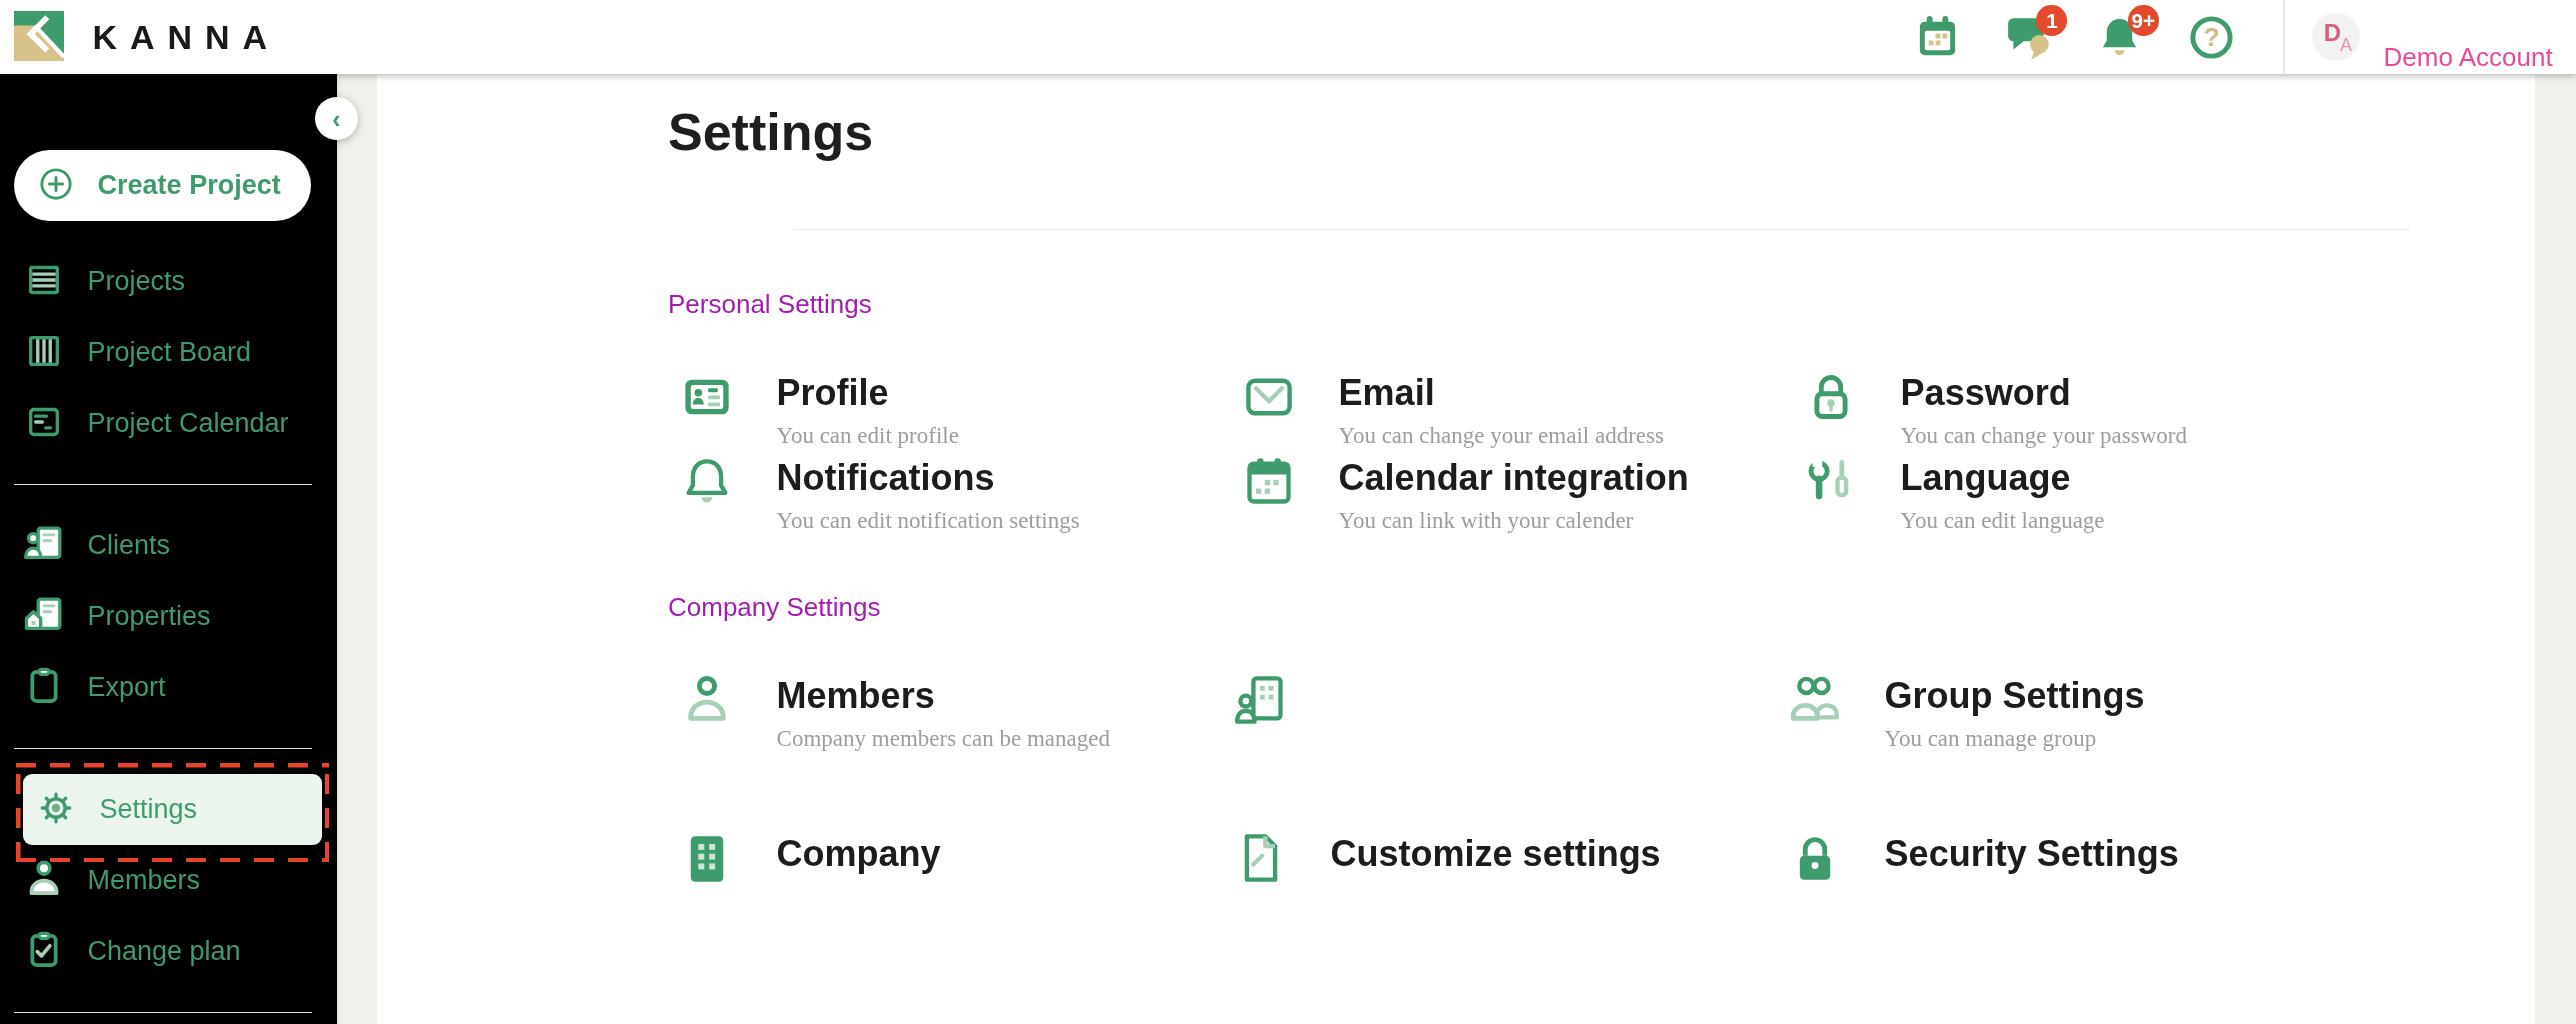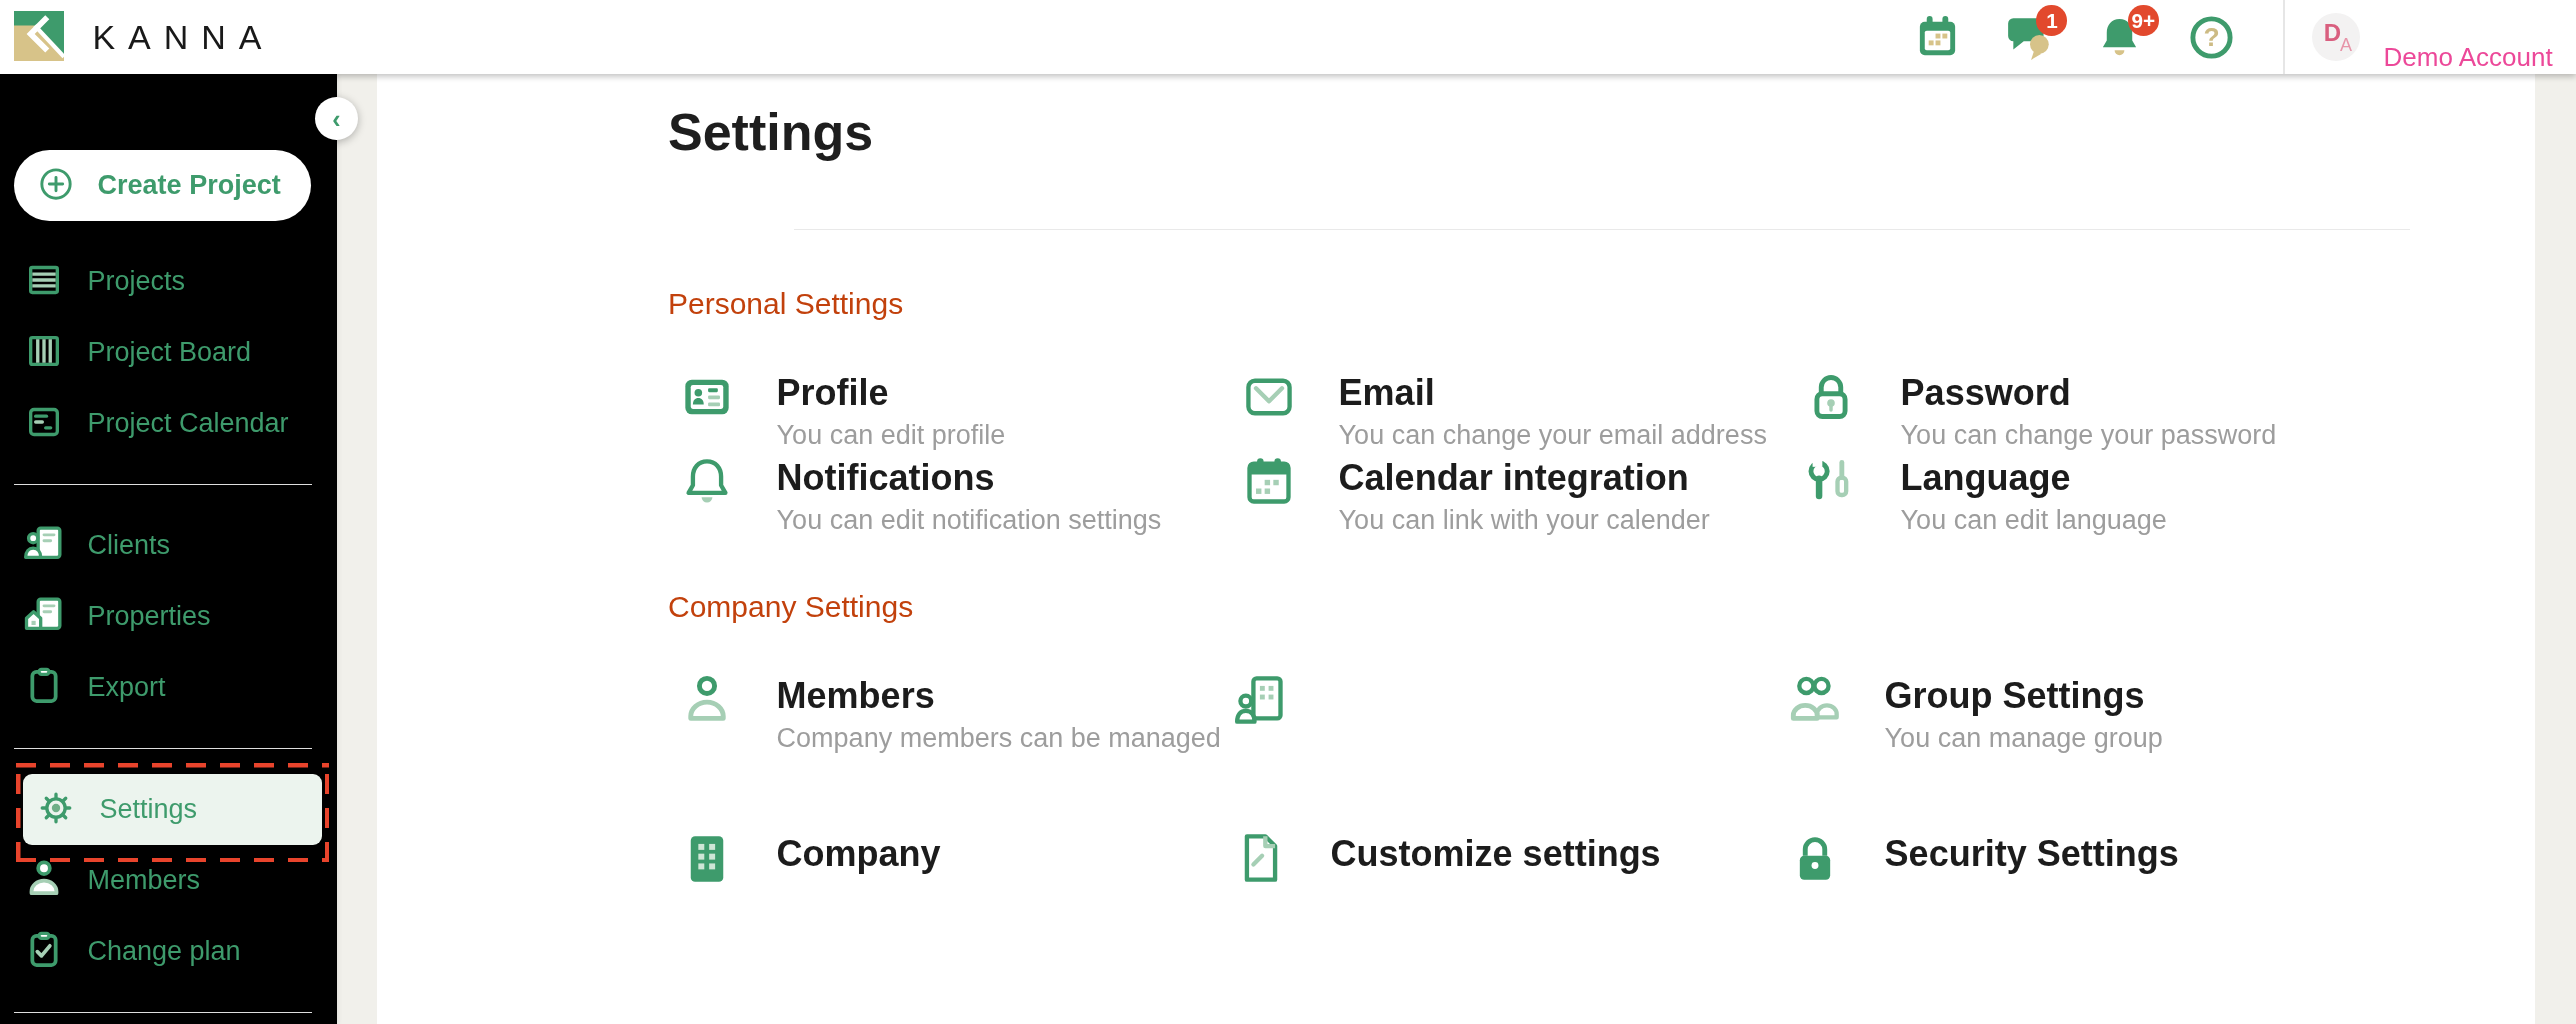--- a/index.html
+++ b/index.html
@@ -10,21 +10,21 @@
     -webkit-font-smoothing:antialiased;
   }
   
   .topbar{
     position:absolute;top:0;left:0;width:2576px;height:74px;background:#fff;
     z-index:30;display:flex;align-items:center;justify-content:space-between;
     box-shadow:0 2.7px 6.3px rgba(0,0,0,.25);
     padding:0;box-sizing:border-box;
   }
   .brand{display:flex;align-items:center;gap:29px;padding-left:13.5px;}
-  .brand-name{font-size:34px;font-weight:normal;color:#191919;letter-spacing:.38em;}
+  .brand-name{font-size:34px;font-weight:bold;color:#191919;letter-spacing:.38em;}
   .top-right{display:flex;align-items:center;height:100%;}
   .hbtn{position:relative;width:50px;height:50px;border:none;background:transparent;padding:0;margin:0 20.7px;cursor:pointer;}
   .hbtn svg{display:block;}
   .badge{
     position:absolute;top:-7.2px;right:-12.6px;background:#E2492D;color:#fff;
     min-width:31px;height:31px;line-height:31px;border-radius:15.3px;
     font-size:20.7px;font-weight:bold;text-align:center;padding:0 2.7px;box-sizing:border-box;
   }
   .vdiv{width:1.8px;height:74px;background:#E6E6E6;margin:0 0 0 25px;}
   .account{display:flex;align-items:center;gap:23.4px;padding:0 23.4px 0 27px;cursor:pointer;height:100%;}
@@ -68,32 +68,32 @@
       repeating-linear-gradient(0deg,#E8442C 0 20px,transparent 20px 34px) right top/4.5px 100% no-repeat;
   }
 
   
   .main{
     position:absolute;top:74px;left:377px;width:2158px;height:951px;background:#fff;z-index:5;
     overflow:hidden;box-sizing:border-box;padding-left:291px;
   }
   .page-title{margin:27px 0 0 0;font-size:52px;font-weight:bold;color:#1E1E1E;line-height:63px;}
   .title-rule{margin-top:65px;width:1616px;border:none;border-top:1.8px solid #E9E9E9;}
-  .section-heading{margin:56px 0 0 0;font-size:30px;font-weight:normal;color:#c2410c;line-height:36px;}
+  .section-heading{margin:56px 0 0 0;font-size:26px;font-weight:normal;color:#a21caf;line-height:36px;}
   .cards{
     margin-top:49px;display:grid;grid-template-columns:554px 554px 554px;
   }
   .cards.personal{row-gap:75px;gap:8px;}
   .cards.company{row-gap:81px;}
   .card{display:flex;gap:44px;padding-left:12.6px;cursor:pointer;align-items:flex-start;}
   .card .cicon{flex:none;width:52px;height:52px;}
   .card .cicon svg{display:block;}
   .ctitle{font-size:36px;font-weight:bold;color:#1C1C1C;line-height:43px;max-width:386px;}
   .ctitle.narrow{max-width:297px;}
-  .csub{margin-top:9px;font-size:27px;color:#9D9D9D;line-height:25px;white-space:nowrap;}
+  .csub{margin-top:9px;font-size:23px;color:#9D9D9D;line-height:25px;white-space:nowrap;font-family:Liberation Serif, serif;}
 </style>
 </head>
 <body>
 
 <div>
 
   <header class="topbar">
     <div class="brand">
       <span>
         <svg width="50" height="50" viewBox="0 0 48 48">

